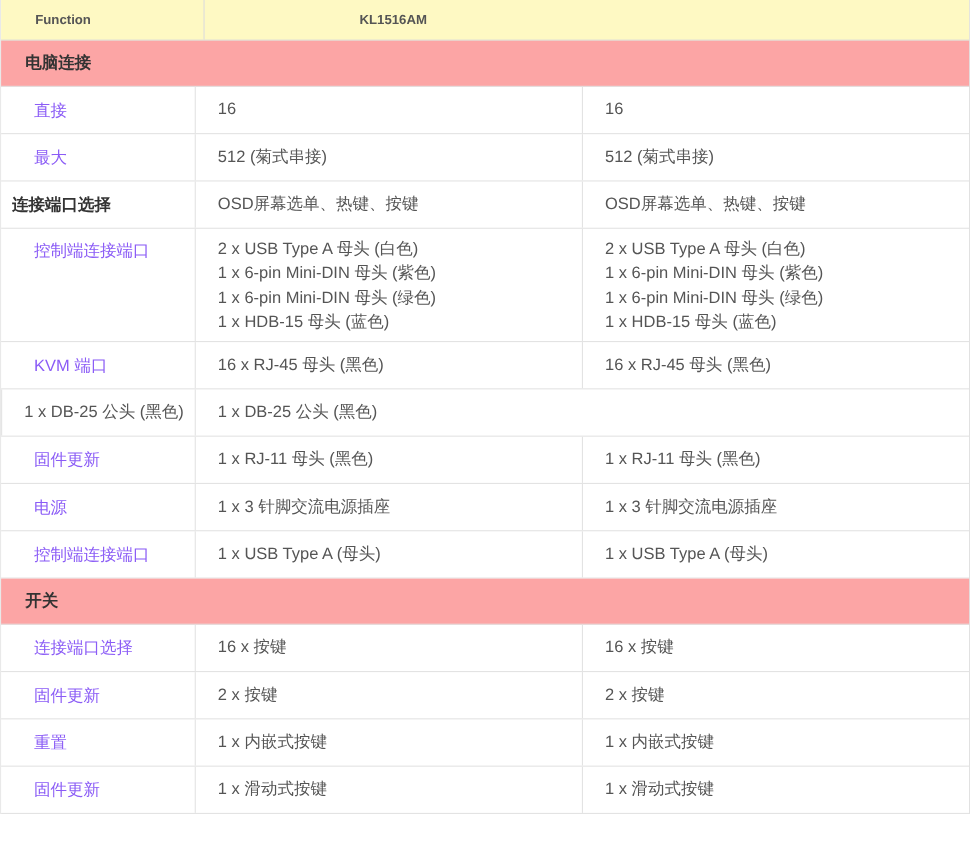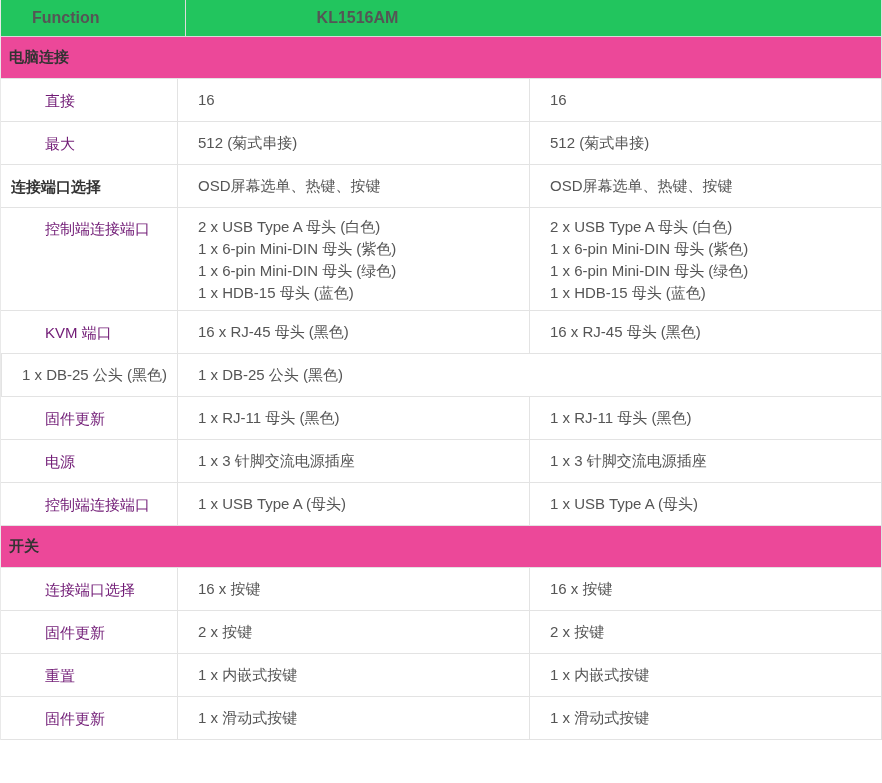--- a/index.html
+++ b/index.html
@@ -15,53 +15,53 @@
     border-right: 1px solid #dedede;
     background: #ffffff;
   }
   .grid-row {
     display: grid;
     grid-template-columns: 176px 352px 352px;
   }
   
   .header-row {
     height: 37px;
-    background: #22c55e;
+    background: #fef9c3;
     border-bottom: 1px solid #d9d9d9;
-    font-size: 16px;
+    font-size: 12px;
     font-weight: bold;
     color: #555555;
     text-align: center;
   }
   .header-row > div { display: flex; align-items: center; }
   .header-function { padding-left: 31px; }
   .header-model { justify-content: center; border-left: 1px solid #dcdcdc; margin-left: 8px; }
   
   .section-row {
     height: 42px;
     display: flex;
     align-items: center;
-    padding-left: 8px;
+    padding-left: 22px;
     font-size: 15px;
     font-weight: bold;
     color: #333333;
     border-bottom: 1px solid #e3e3e3;
-    background: #ec4899;
+    background: #fca5a5;
   }
   
   .data-row {
     border-bottom: 1px solid #e3e3e3;
     font-size: 15px;
     height: 43px;
   }
   .data-row > div { display: flex; align-items: center; }
   .label-cell {
-    padding-left: 44px;
+    padding-left: 30px;
     padding-right: 6px;
-    color: #701a75;
+    color: #8b5cf6;
     line-height: 19px;
   }
   .data-row.toplevel .label-cell {
     padding-left: 10px;
     font-weight: bold;
     color: #333333;
   }
   .value-cell {
     padding-left: 20px;
     padding-right: 8px;

